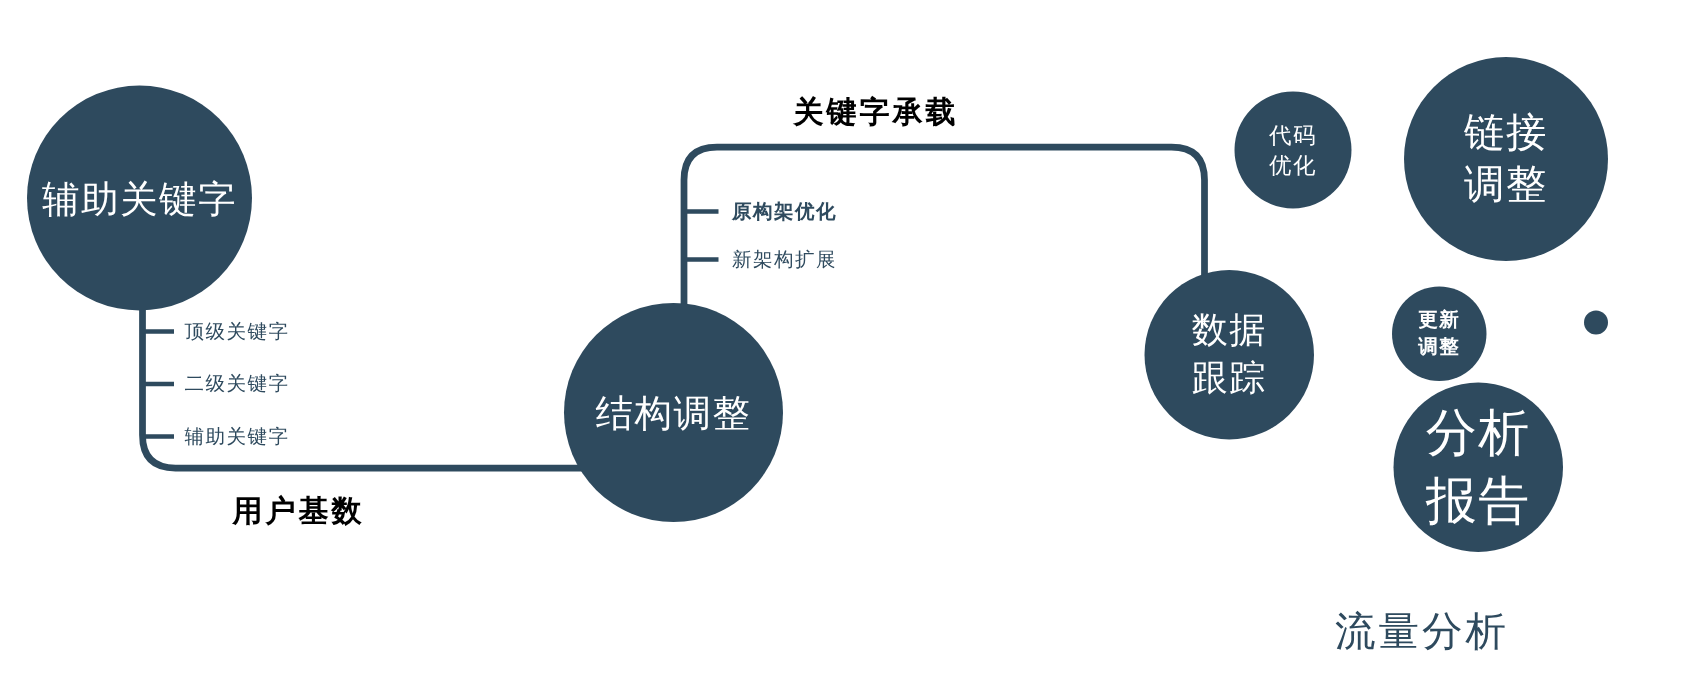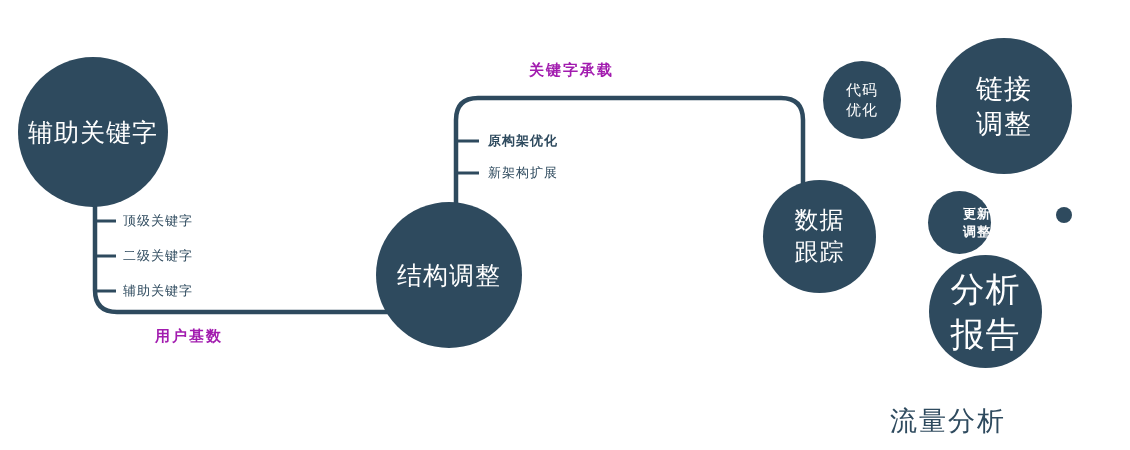--- a/index.html
+++ b/index.html
@@ -28,36 +28,36 @@
     justify-content: center;
     text-align: center;
   }
   .circle span { white-space: pre-line; letter-spacing: 1px; }
 
   .c-traffic  { left: 18px;  top: 57px;  width: 150px; height: 150px; font-size: 25px; }
   .c-structure{ left: 376px; top: 202px; width: 146px; height: 146px; font-size: 25px; font-family: Liberation Serif, serif; }
   .c-data     { left: 763px; top: 180px; width: 113px; height: 113px; font-size: 24px; line-height: 1.3; }
   .c-code     { left: 823px; top: 61px;  width: 78px;  height: 78px;  font-size: 15px; line-height: 1.35; }
   .c-link     { left: 936px; top: 38px;  width: 136px; height: 136px; font-size: 27px; line-height: 1.3; }
-  .c-update   { left: 928px; top: 191px; width: 63px;  height: 63px;  font-size: 13px; font-weight: 700; line-height: 1.35; justify-content: flex-end; }
+  .c-update   { left: 928px; top: 191px; width: 63px;  height: 63px;  font-size: 13px; font-weight: 700; line-height: 1.35; }
   .c-report   { left: 929px; top: 255px; width: 113px; height: 113px; font-size: 34px; line-height: 1.3; }
 
   .dot {
     position: absolute;
     left: 1056px; top: 207px;
     width: 16px; height: 16px;
     border-radius: 50%;
     background: #2e4a5e;
   }
 
   .edge-label {
     position: absolute;
-    font-size: 15px;
+    font-size: 20px;
     font-weight: 600;
-    color: #a21caf;
+    color: #000000;
     letter-spacing: 2px;
     white-space: nowrap;
   }
   .lbl-user-base    { left: 155px; top: 327px; }
   .lbl-keyword-carry{ left: 529px; top: 61px;  }
 
   .branch-label {
     position: absolute;
     font-size: 13px;
     color: #2e4a5e;

